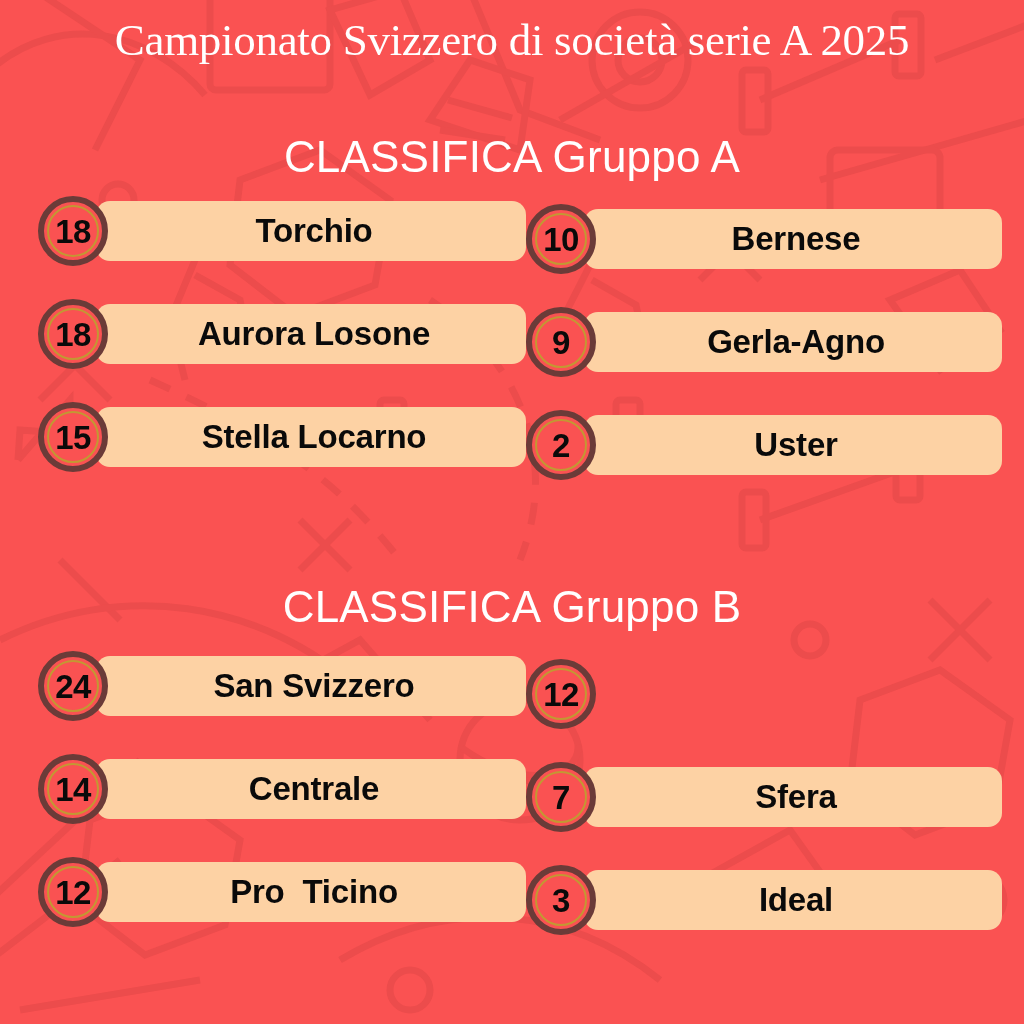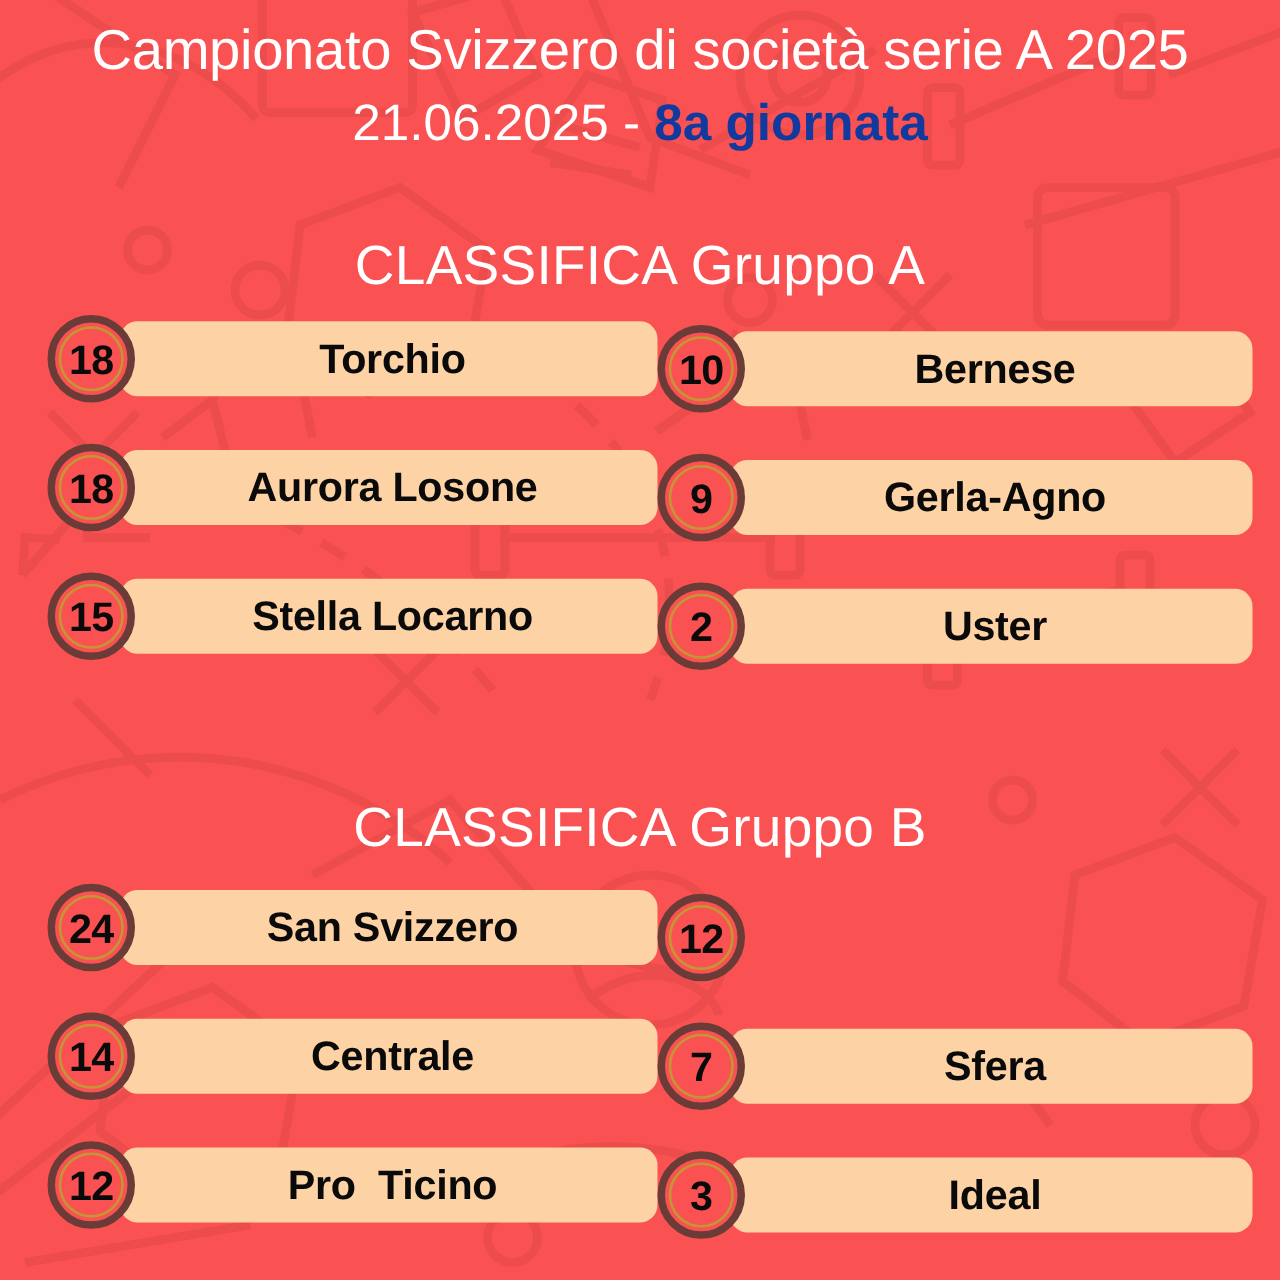--- a/index.html
+++ b/index.html
@@ -24,20 +24,21 @@
     z-index: 0;
     pointer-events: none;
   }
 
   
   .header {
     position: relative;
     z-index: 2;
     text-align: center;
     padding-top: 12px;
+    font-family: Liberation Serif, serif;
   }
   .title-main {
     font-size: 45px;
     line-height: 56px;
     color: #ffffff;
     font-weight: 400;
     letter-spacing: -0.3px;
     white-space: nowrap;
   }
   .title-sub {
@@ -230,23 +231,20 @@
     <circle cx="980" cy="900" r="24"></circle>
 
     <path d="M-10 900 L 140 760"></path>
     <path d="M-10 960 L 120 860"></path>
     <path d="M20 1010 L 200 980"></path>
   </g>
 </svg>
 
 <div class="header">
   <div class="title-main">Campionato Svizzero di società serie A 2025</div>
-  <div class="title-sub">
-    <span>21.06.2025 - </span><span class="highlight">8a giornata</span>
-  </div>
 </div>
 
 <div class="group-title" id="group-a-title">CLASSIFICA Gruppo A</div>
 <div class="standings" id="group-a-rows">
   <div class="column left">
 
     <div class="row">
       <div class="badge">
         <span class="badge-num">18</span>
       </div>

